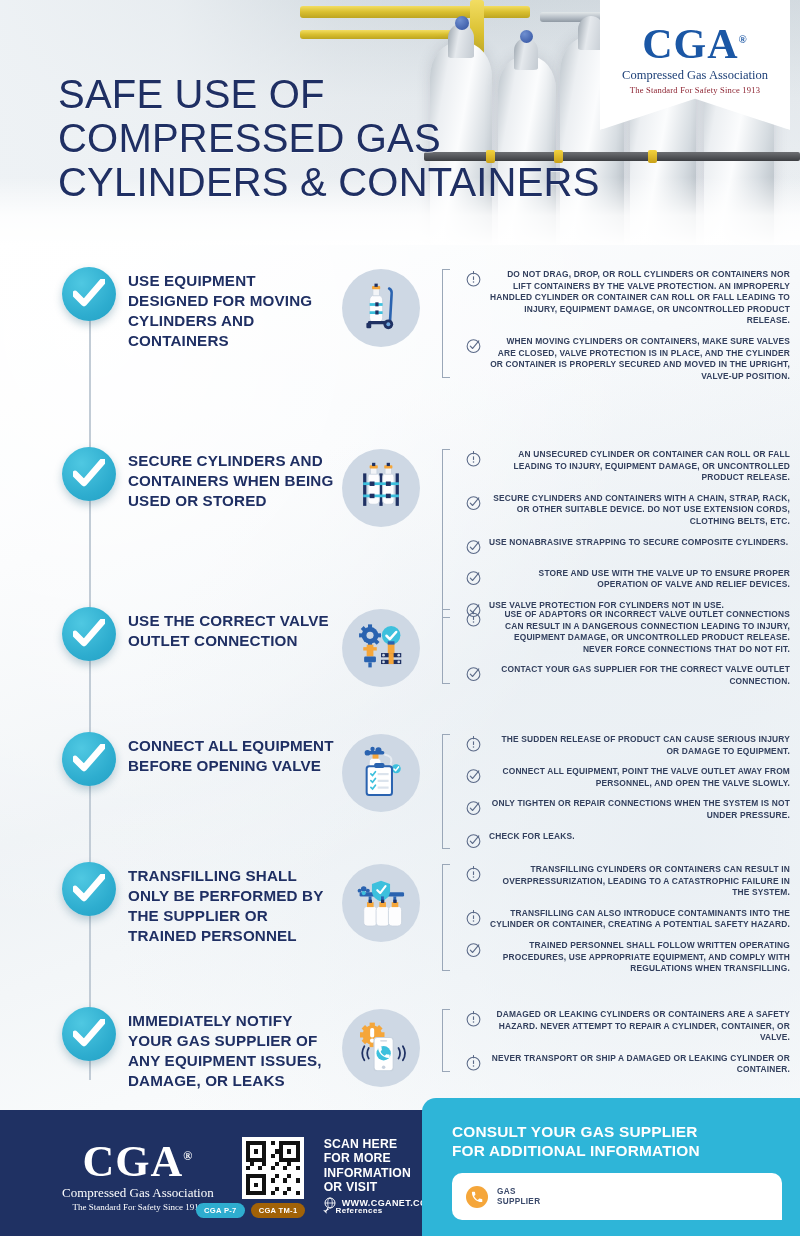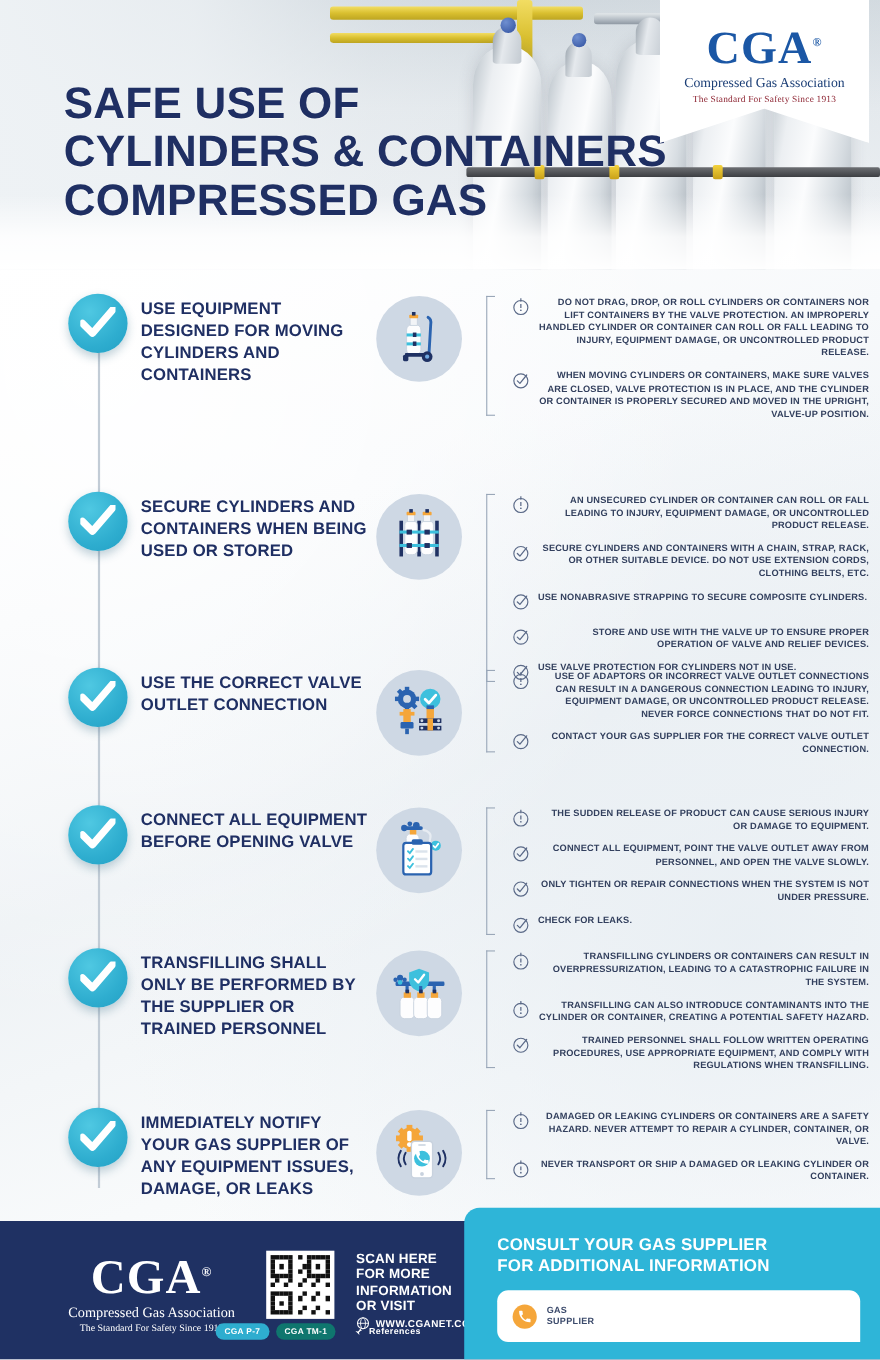--- a/index.html
+++ b/index.html
@@ -62,21 +62,21 @@
     position: absolute; width: 9px; height: 13px; border-radius: 2px;
     background: linear-gradient(180deg,#f3d23d,#c9a118);
   }
   .hero-fade {
     position: absolute; left: 0; right: 0; bottom: -2px; height: 70px;
     background: linear-gradient(180deg, rgba(255,255,255,0) 0%, rgba(255,255,255,.85) 55%, #fff 100%);
   }
   .hero-title {
     position: absolute; left: 58px; top: 72px;
     color: #1f2f63;
-    font-size: 40px; font-weight: 700; letter-spacing: .2px;
+    font-size: 40px; font-weight: 400; letter-spacing: .2px;
     line-height: 44px; text-transform: uppercase;
     text-shadow: 0 1px 0 rgba(255,255,255,.55);
   }
   .hero-title .ln { display: block; white-space: nowrap; }
 
   
   .cga-banner {
     position: absolute; right: 10px; top: 0;
     width: 190px; height: 130px;
     background: #ffffff;
@@ -214,21 +214,21 @@
     text-transform: uppercase;
   }
   .scan-row { display: flex; align-items: center; margin-top: 3px; }
   .scan-row .lbl { font-size: 9px; font-weight: 800; letter-spacing: .4px; margin-left: 6px; }
   .pill-row { display: flex; align-items: center; margin-top: 6px; margin-left: -76px; }
   .pill {
     background: #2eadcf; color: #fff;
     font-size: 7.6px; font-weight: 800; letter-spacing: .3px;
     padding: 3px 8px; border-radius: 9px; margin-right: 6px;
   }
-  .pill.alt { background: #0f766e; }
+  .pill.alt { background: #a16207; }
   .ref-row { display: flex; align-items: center; margin-left: 8px; color: #fff; }
   .ref-row .lbl { font-size: 8px; font-weight: 800; letter-spacing: .4px; margin-left: 5px; }
 
   .consult {
     position: absolute; right: 0; top: -12px;
     width: 378px; height: 138px;
     background: #2eb5d8;
     border-top-left-radius: 14px;
     padding: 24px 26px 0 30px;
   }
@@ -289,22 +289,22 @@
       <div class="strap" style="left:424px;top:152px;width:376px;"></div>
       <div class="strap-clip" style="left:486px;top:150px;"></div>
       <div class="strap-clip" style="left:554px;top:150px;"></div>
       <div class="strap-clip" style="left:648px;top:150px;"></div>
 
       <div class="hero-fade"></div>
     </div>
 
     <h1 class="hero-title">
       <span class="ln">Safe Use of</span>
+      <span class="ln">Compressed Gas</span>
       <span class="ln">Cylinders &amp; Containers</span>
-      <span class="ln">Compressed Gas</span>
     </h1>
 
     <div class="cga-banner">
       <div class="cga-mark">
         <span>CGA</span><sup>®</sup>
       </div>
       <div class="cga-sub">Compressed Gas Association</div>
       <div class="cga-tag">The Standard For Safety Since 1913</div>
     </div>
   </div>

